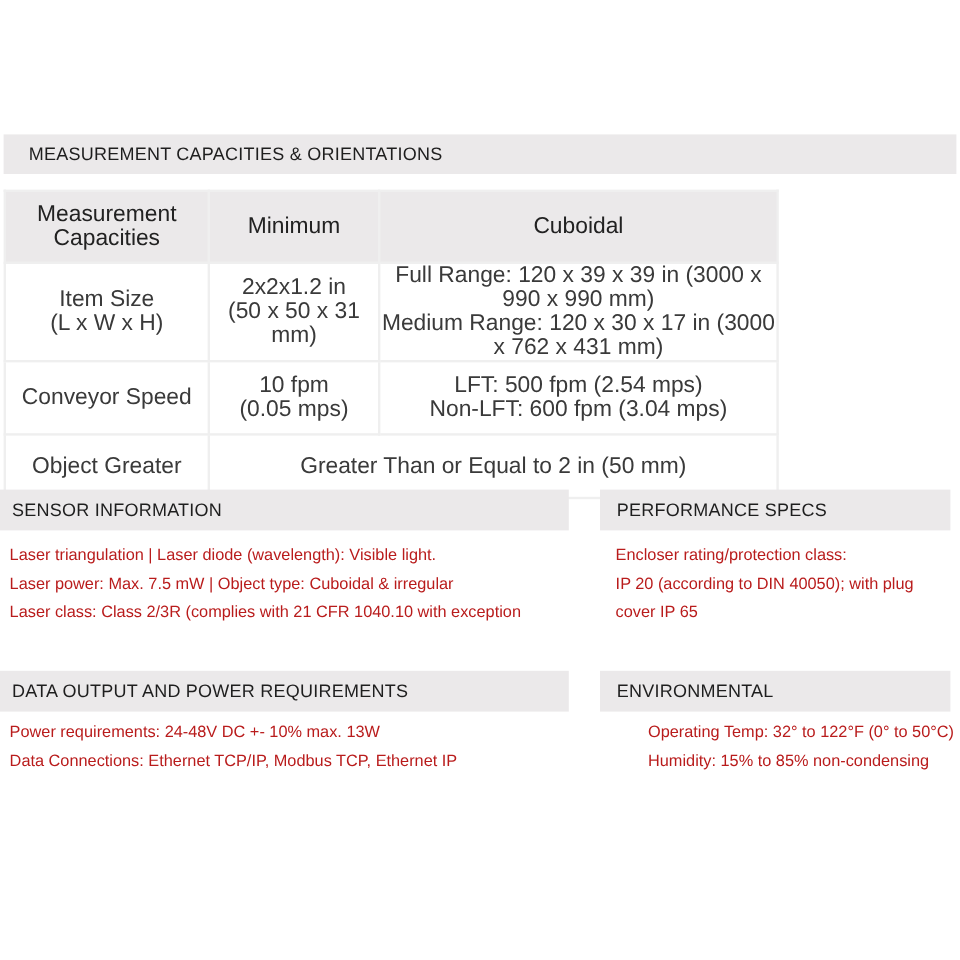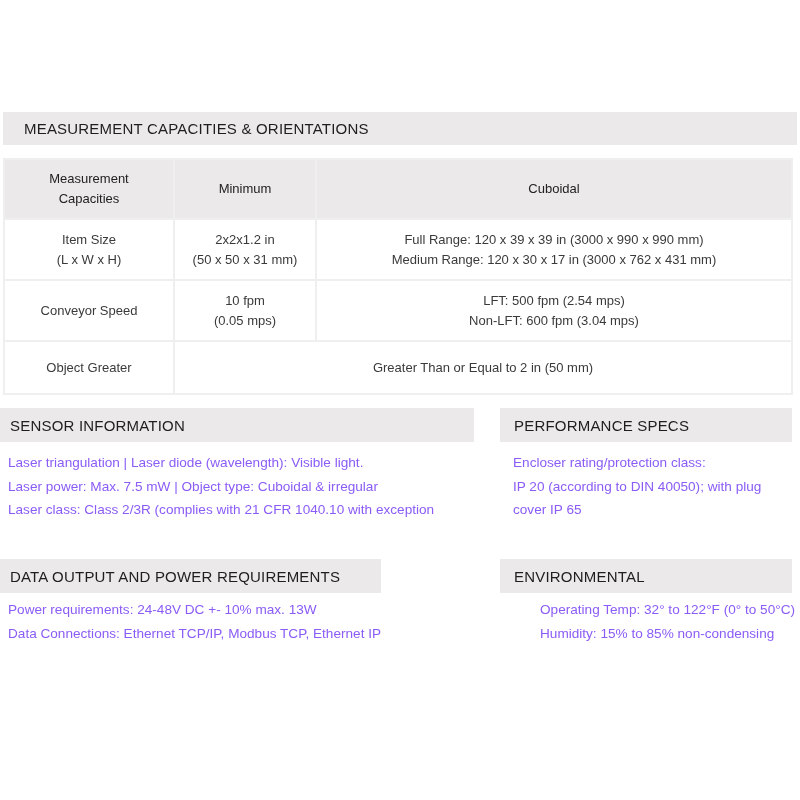--- a/index.html
+++ b/index.html
@@ -13,23 +13,23 @@
       font-size: 15px;
       letter-spacing: 0.2px;
       display: flex;
       align-items: center;
       padding-left: 10px;
     }
     #hdr-meas { left: 3px; top: 112px; width: 794px; height: 33px; padding-left: 21px; }
 
     table.spec {
       position: absolute;
-      left: 3px; top: 158px; width: 790px;
+      left: 3px; top: 158px; width: 646px;
       border-collapse: collapse;
-      font-size: 13px;
+      font-size: 19px;
       color: #3a3a3a;
     }
     table.spec td, table.spec th {
       border: 2px solid #efefef;
       text-align: center;
       vertical-align: middle;
       font-weight: normal;
       line-height: 20px;
     }
     table.spec thead th { background: #ebe9ea; color: #222; height: 60px; }
@@ -37,27 +37,27 @@
     table.spec tbody tr.r2 td { height: 61px; }
     table.spec tbody tr.r3 td { height: 53px; }
     .col1 { width: 170px; }
     .col2 { width: 142px; }
     .line { display: block; }
 
     .body-text {
       position: absolute;
       font-size: 13.6px;
       line-height: 23.5px;
-      color: #8b5cf6;
+      color: #b91c1c;
     }
     #hdr-sensor { left: 0px; top: 408px; width: 474px; height: 34px; align-items: center; }
     #body-sensor { left: 8px; top: 451px; width: 470px; }
     #hdr-perf { left: 500px; top: 408px; width: 292px; height: 34px; padding-left: 14px; }
     #body-perf { left: 513px; top: 451px; width: 285px; }
-    #hdr-data { left: 0px; top: 559px; width: 381px; height: 34px; align-items: center; }
+    #hdr-data { left: 0px; top: 559px; width: 474px; height: 34px; align-items: center; }
     #body-data { left: 8px; top: 598px; width: 470px; }
     #hdr-env { left: 500px; top: 559px; width: 292px; height: 34px; padding-left: 14px; }
     #body-env { left: 540px; top: 598px; width: 285px; }
   </style>
 </head>
 <body>
 
 <div id="hdr-meas" class="section-header">
   <span>MEASUREMENT CAPACITIES &amp; ORIENTATIONS</span>
 </div>

